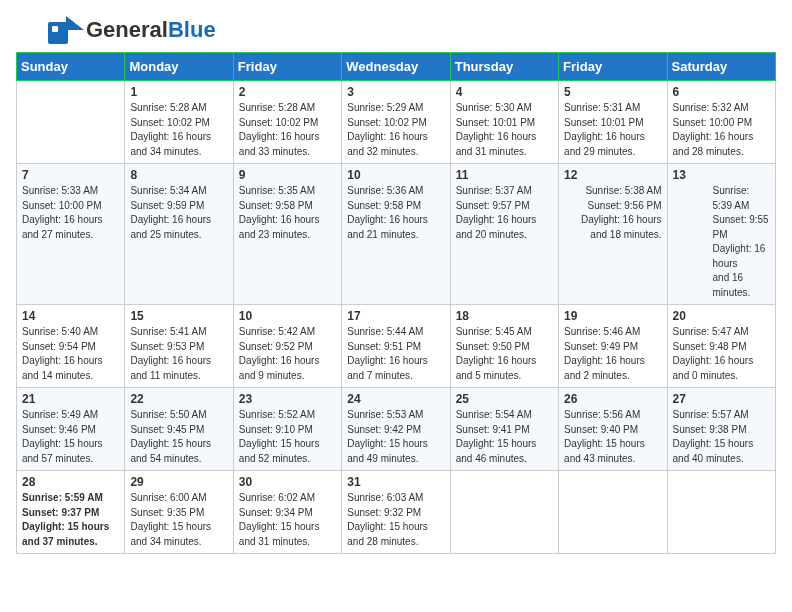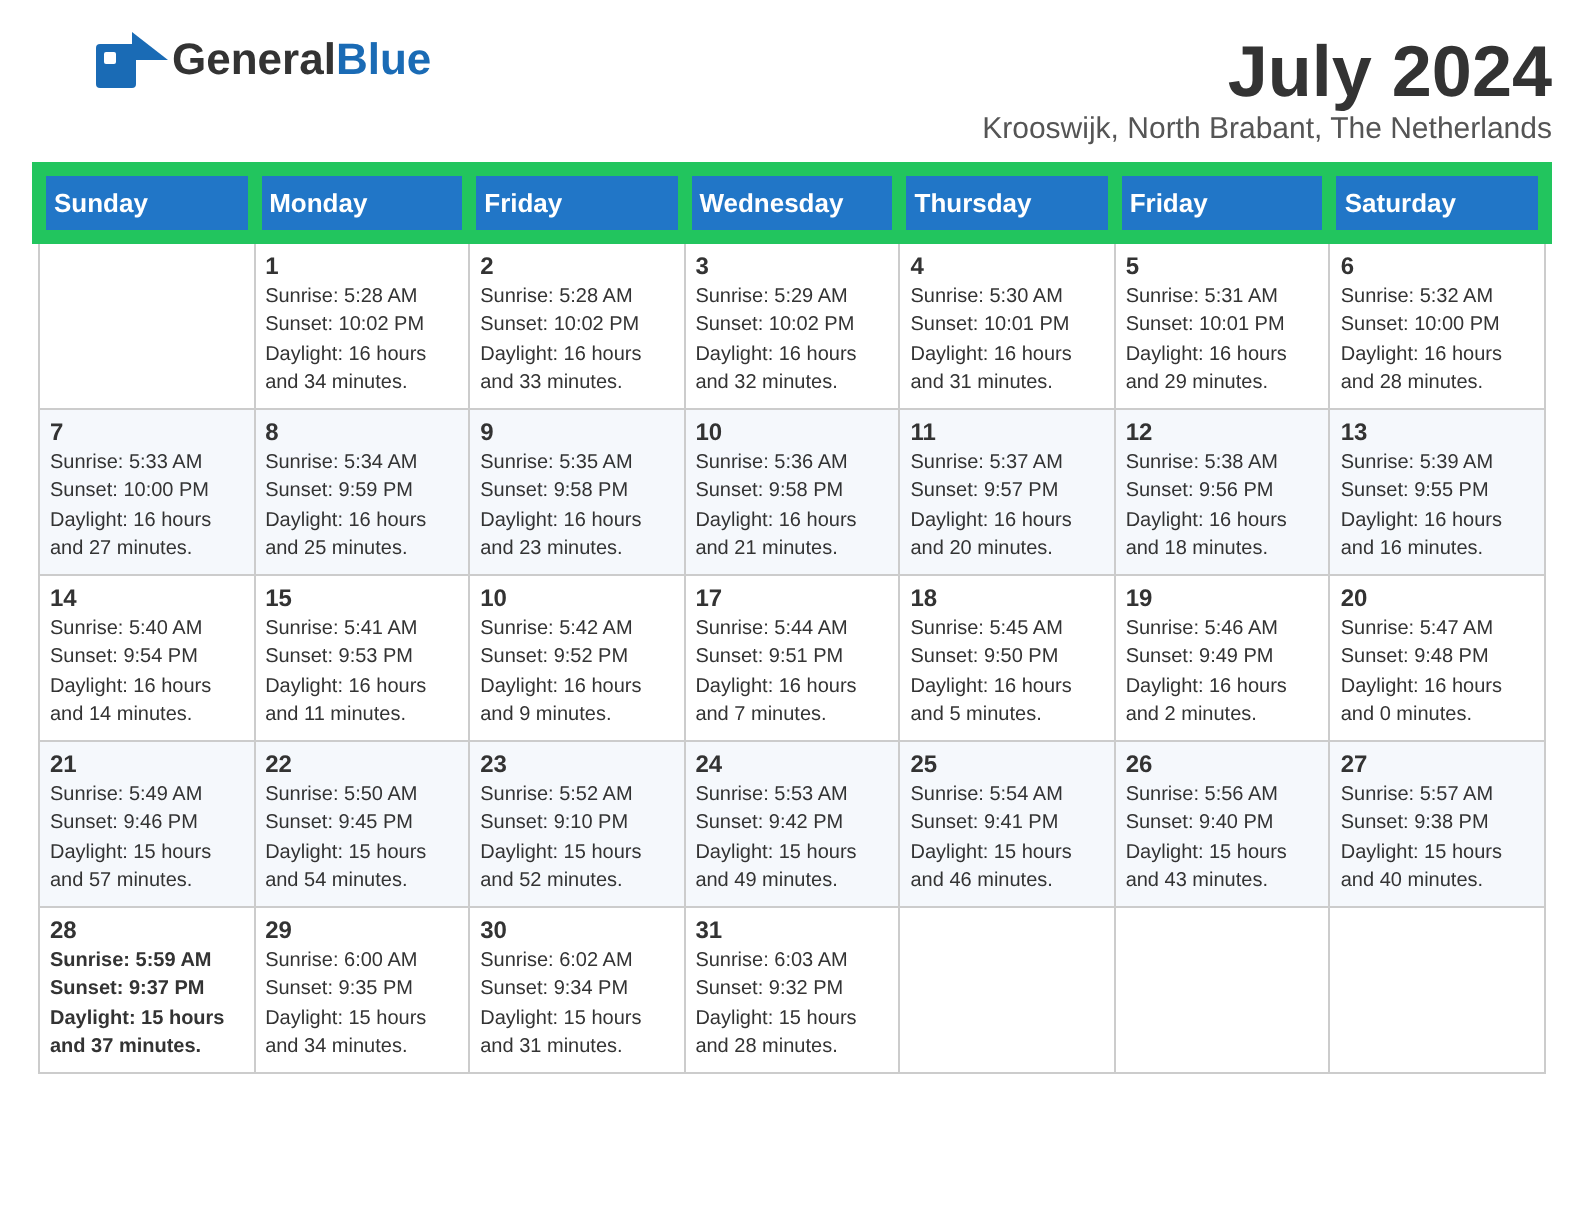--- a/index.html
+++ b/index.html
@@ -52,21 +52,21 @@
       border-collapse: collapse;
       margin-top: 8px;
     }
     .calendar th {
       background-color: #2176c7;
       color: #fff;
       font-size: 13px;
       font-weight: bold;
       padding: 6px 4px;
       text-align: left;
-      border: 7px solid #22c55e;
+      border: 1px solid #22c55e;
     }
     .calendar td {
       vertical-align: top;
       border: 1px solid #ccc;
       padding: 4px 5px;
       width: 107px;
       min-height: 70px;
       font-size: 10.5px;
       color: #333;
       background: #fff;
@@ -98,24 +98,20 @@
       <svg width="36" height="28" viewBox="0 0 36 28">
         <rect x="0" y="6" width="20" height="22" rx="2" fill="#1a6bb5"></rect>
         <polygon points="18,0 36,14 18,14" fill="#1a6bb5"></polygon>
         <rect x="4" y="10" width="6" height="6" rx="1" fill="white"></rect>
       </svg>
       <span class="logo-text">
         <span>General</span><span class="blue">Blue</span>
       </span>
     </div>
   </div>
-  <div class="title-area">
-    <div class="month-year">July 2024</div>
-    <div class="location">Krooswijk, North Brabant, The Netherlands</div>
-  </div>
 </div>
 
 <table class="calendar">
   <thead>
     <tr>
     <th>Sunday</th>
         <th>Monday</th>
         <th>Friday</th>
         <th>Wednesday</th>
         <th>Thursday</th>
@@ -200,28 +196,28 @@
         </td>
         <td>
           <span class="day-number">11</span>
           <div class="cell-text" style="white-space: pre-line;">Sunrise: 5:37 AM
 Sunset: 9:57 PM
 Daylight: 16 hours
 and 20 minutes.</div>
         </td>
         <td>
           <span class="day-number">12</span>
-          <div class="cell-text" style="white-space: pre-line;">Sunrise: 5:38 AM
+          <div class="cell-text" style="white-space: pre-line; text-align: right;">Sunrise: 5:38 AM
 Sunset: 9:56 PM
 Daylight: 16 hours
 and 18 minutes.</div>
         </td>
         <td>
           <span class="day-number">13</span>
-          <div class="cell-text" style="white-space: pre-line;">Sunrise: 5:39 AM
+          <div class="cell-text" style="white-space: pre-line; margin-left: 40px;">Sunrise: 5:39 AM
 Sunset: 9:55 PM
 Daylight: 16 hours
 and 16 minutes.</div>
         </td>
       </tr>
       <tr>
         <td>
           <span class="day-number">14</span>
           <div class="cell-text" style="white-space: pre-line;">Sunrise: 5:40 AM
 Sunset: 9:54 PM

